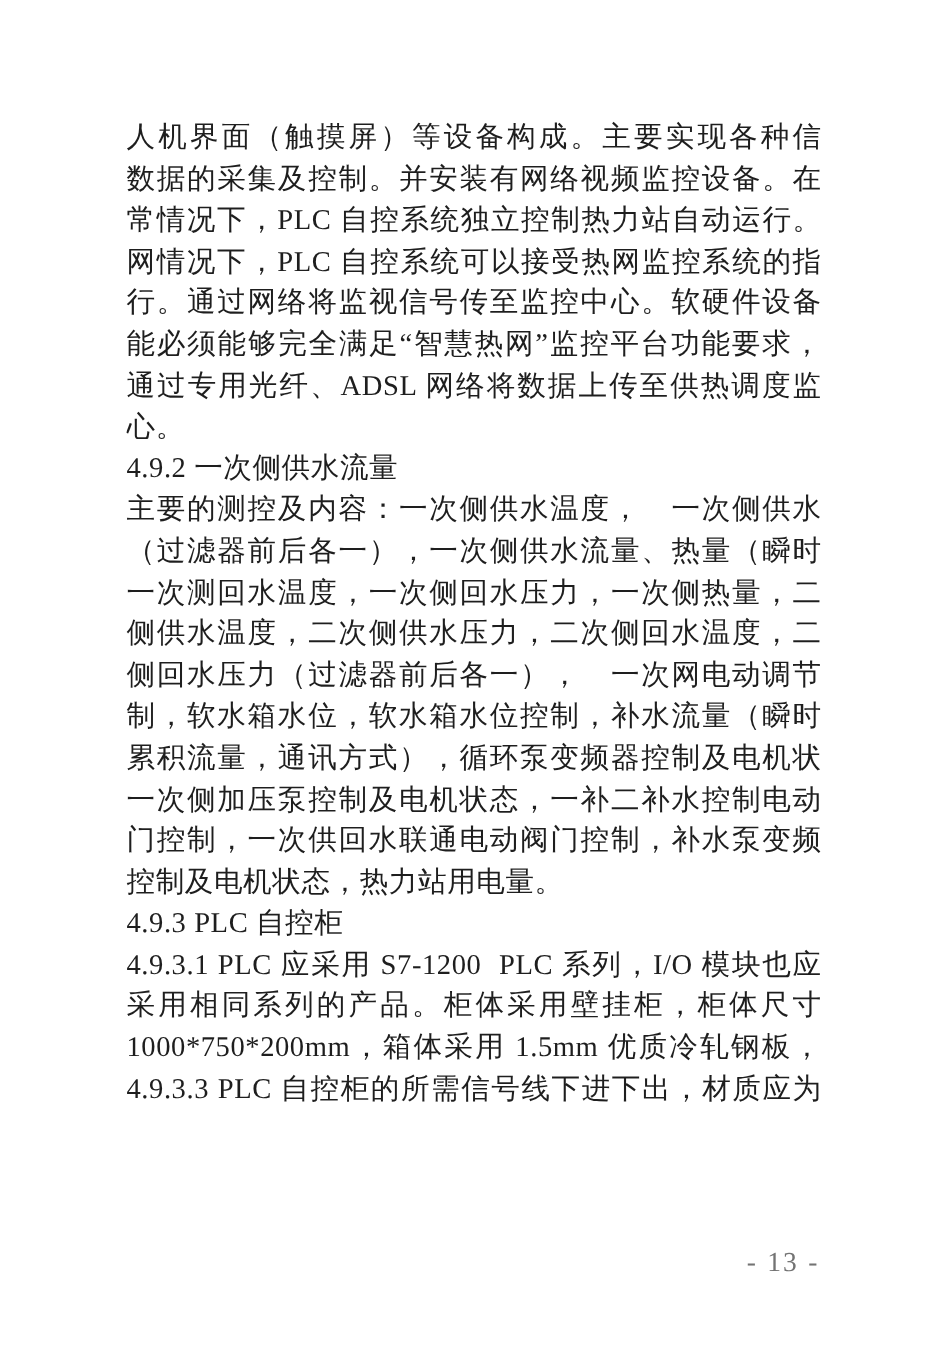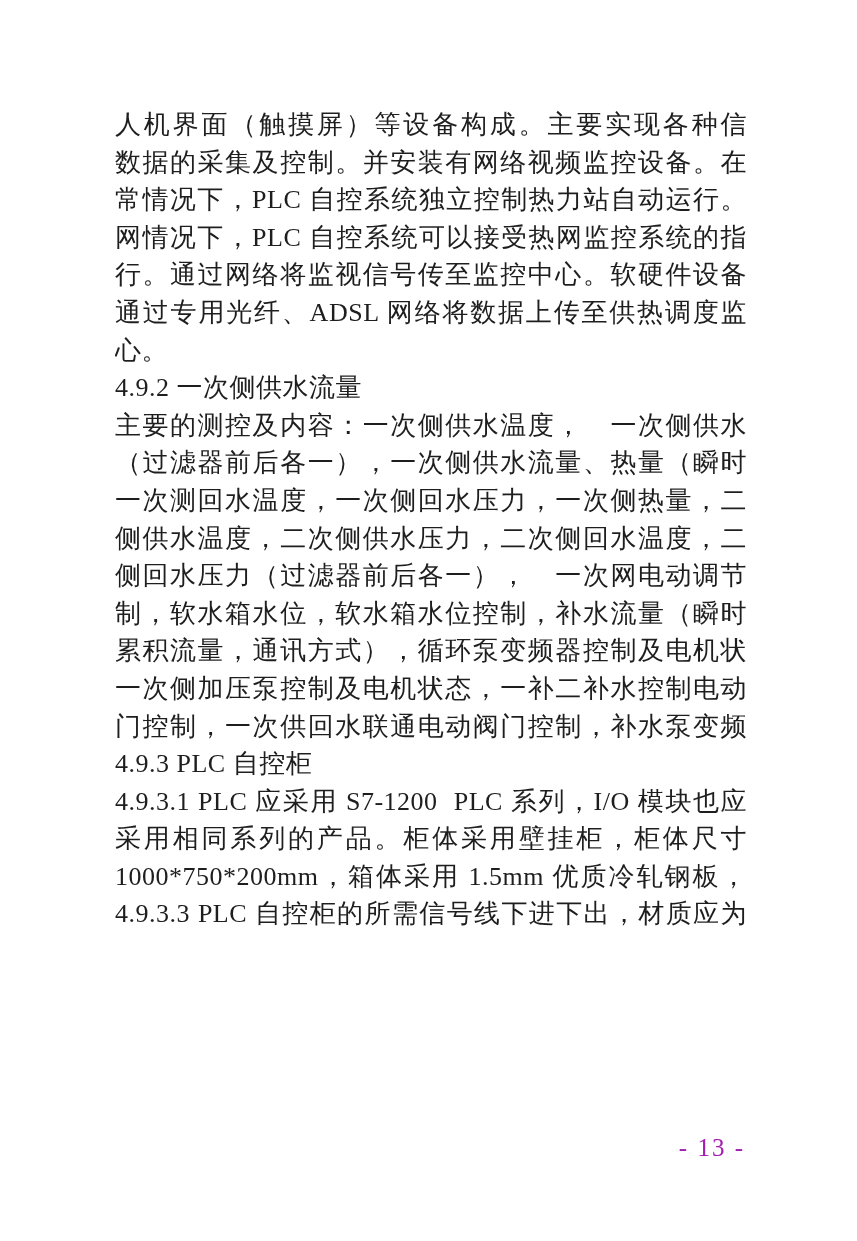--- a/index.html
+++ b/index.html
@@ -37,45 +37,47 @@
     text-align: left;
     text-align-last: left;
   }
   .page-number {
     position: absolute;
     top: 1133px;
     right: 112px;
     font-size: 25px;
     line-height: 30px;
     letter-spacing: 2px;
-    color: #a21caf;
+    color: #737373;
   }
 </style>
 </head>
 <body>
 
 <div class="page">
   <div class="text-block">
     <div class="line">人机界面（触摸屏）等设备构成。主要实现各种信号、</div>
     <div class="line">数据的采集及控制。并安装有网络视频监控设备。在正</div>
     <div class="line">常情况下，PLC 自控系统独立控制热力站自动运行。在联</div>
     <div class="line">网情况下，PLC 自控系统可以接受热网监控系统的指令运</div>
     <div class="line">行。通过网络将监视信号传至监控中心。软硬件设备功</div>
+    <div class="line">能必须能够完全满足“智慧热网”监控平台功能要求，</div>
     <div class="line">通过专用光纤、ADSL 网络将数据上传至供热调度监控中</div>
     <div class="line short">心。</div>
     <div class="line short">4.9.2 一次侧供水流量</div>
     <div class="line">主要的测控及内容：一次侧供水温度，　一次侧供水压力</div>
     <div class="line">（过滤器前后各一），一次侧供水流量、热量（瞬时及累积），</div>
     <div class="line">一次测回水温度，一次侧回水压力，一次侧热量，二次</div>
     <div class="line">侧供水温度，二次侧供水压力，二次侧回水温度，二次</div>
     <div class="line">侧回水压力（过滤器前后各一），　一次网电动调节阀控</div>
     <div class="line">制，软水箱水位，软水箱水位控制，补水流量（瞬时及</div>
     <div class="line">累积流量，通讯方式），循环泵变频器控制及电机状态，</div>
     <div class="line">一次侧加压泵控制及电机状态，一补二补水控制电动阀</div>
     <div class="line">门控制，一次供回水联通电动阀门控制，补水泵变频器</div>
+    <div class="line short">控制及电机状态，热力站用电量。</div>
     <div class="line short">4.9.3 PLC 自控柜</div>
     <div class="line">4.9.3.1 PLC 应采用 S7-1200  PLC 系列，I/O 模块也应</div>
     <div class="line">采用相同系列的产品。柜体采用壁挂柜，柜体尺寸为：</div>
     <div class="line">1000*750*200mm，箱体采用 1.5mm 优质冷轧钢板，箱体</div>
     <div class="line">4.9.3.3 PLC 自控柜的所需信号线下进下出，材质应为全</div>
   </div>
   <div class="page-number">- 13 -</div>
 </div>
 
 </body></html>

